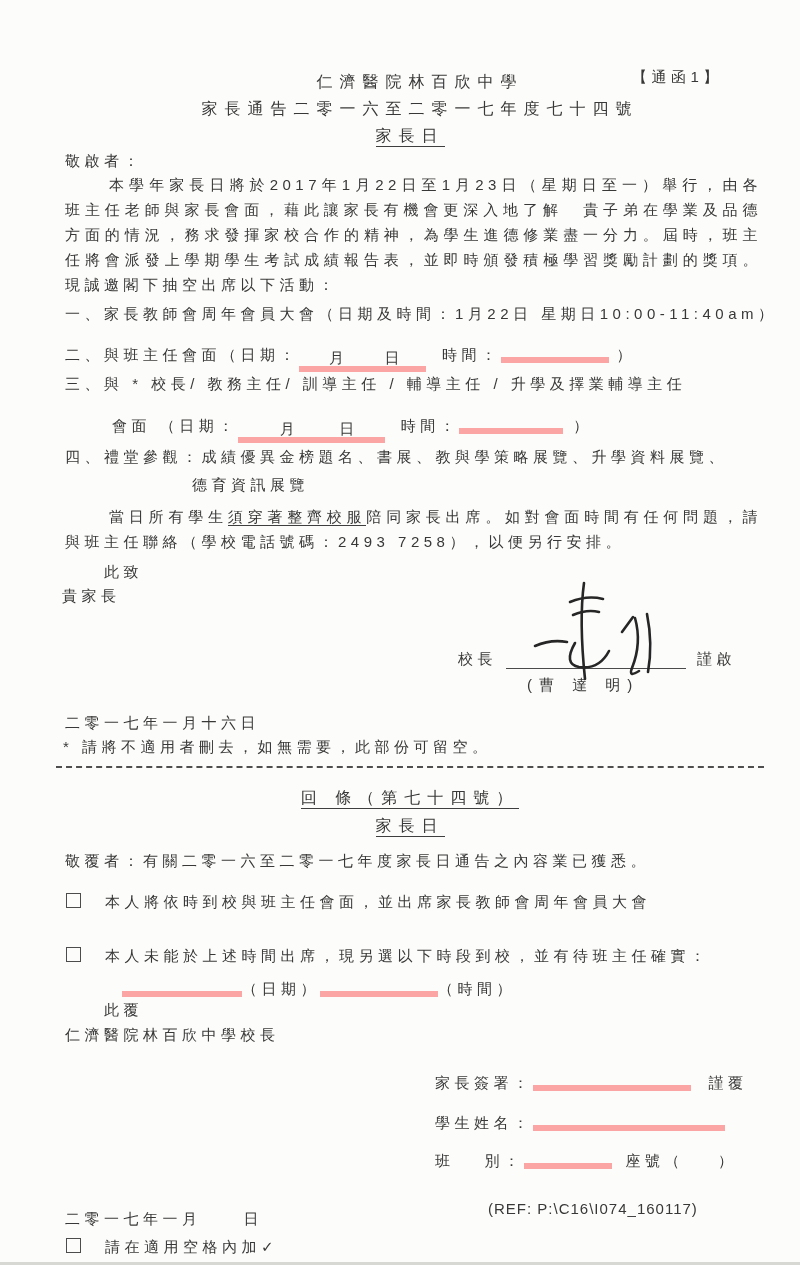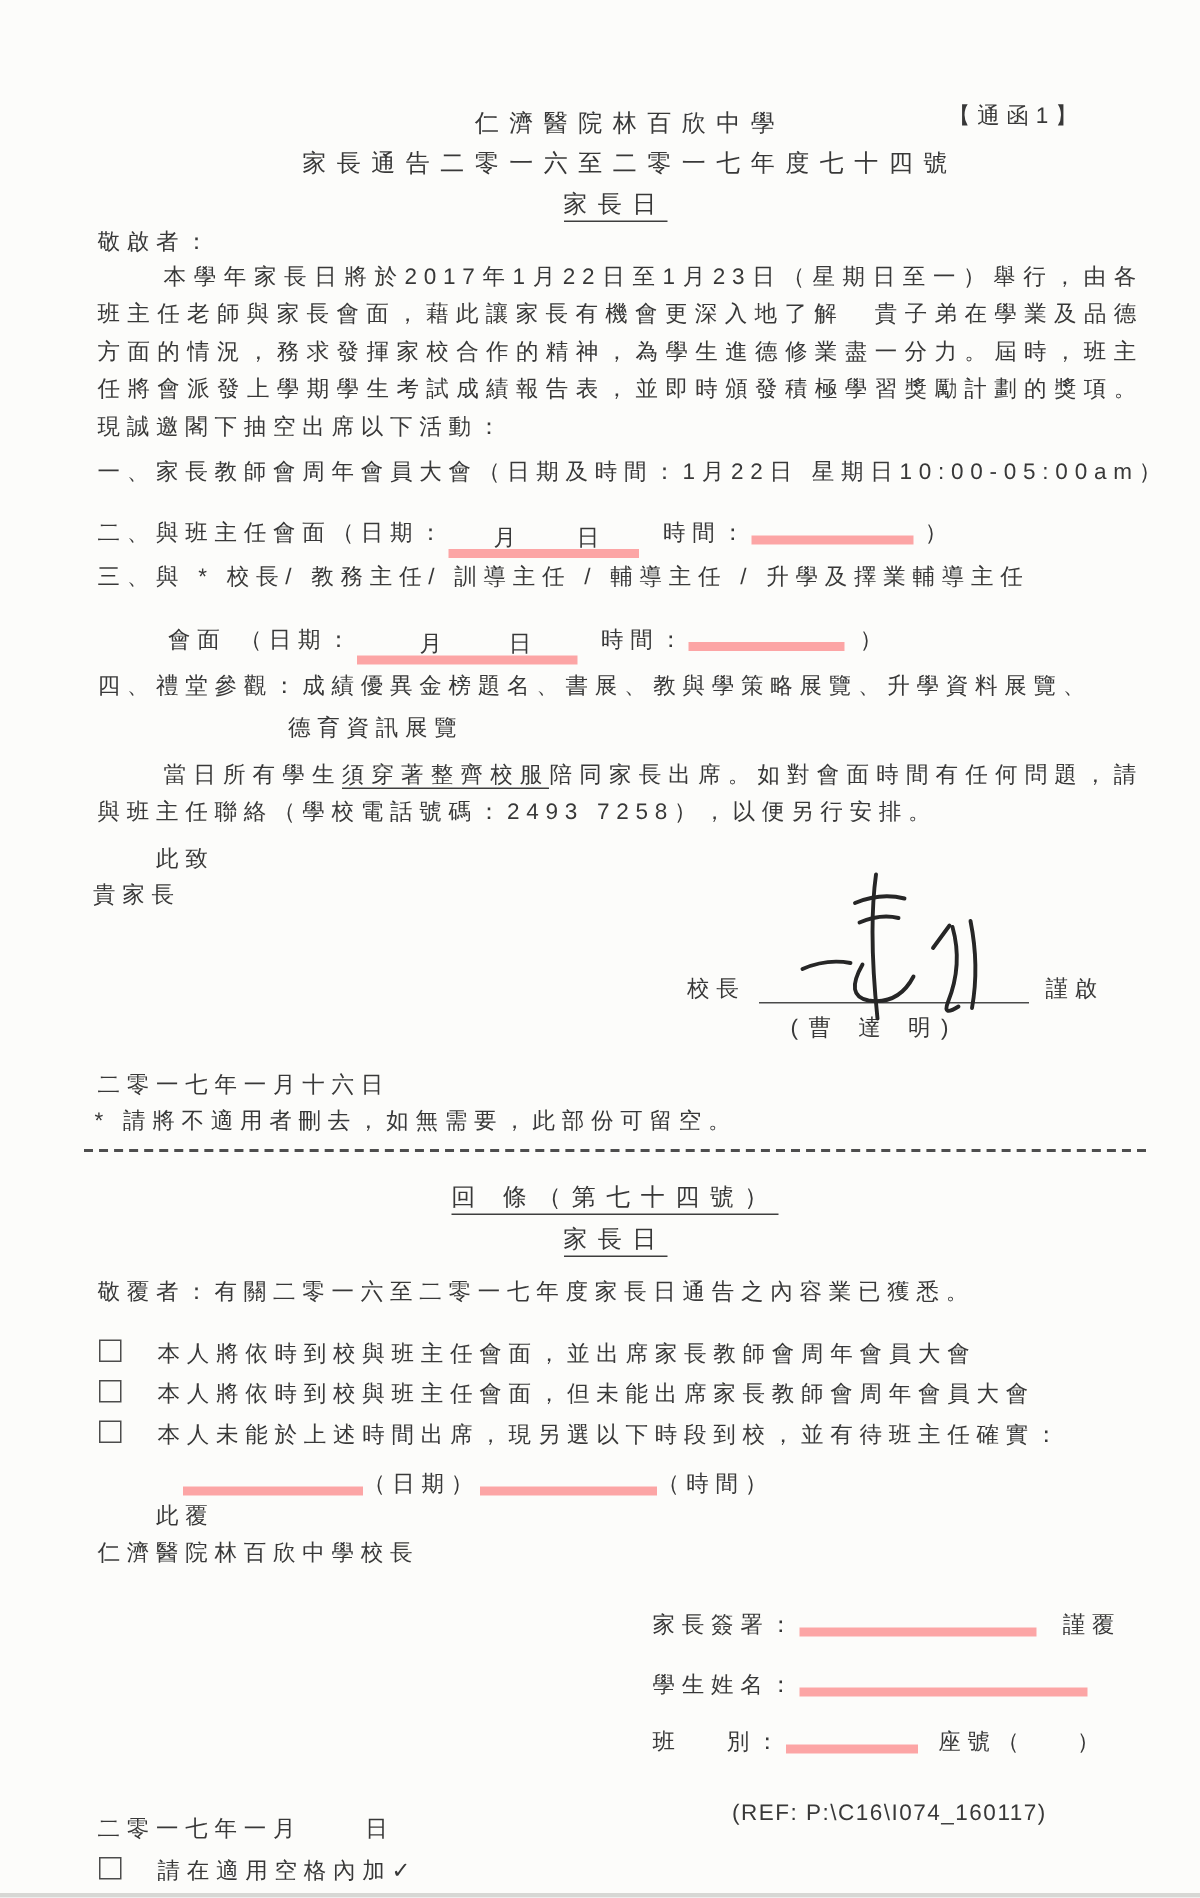--- a/index.html
+++ b/index.html
@@ -53,21 +53,21 @@
   <div class="abs center title" style="top:72px;">仁濟醫院林百欣中學</div>
   <div class="abs center title" style="top:99px;">家長通告二零一六至二零一七年度七十四號</div>
   <div class="abs center" style="top:126px;">
     <span class="u title">家長日</span>
   </div>
 
   <div class="abs" style="top:152px;left:65px;">敬啟者：</div>
 
   <p class="para" style="top:172px;"><span>本學年家長日將於2017年1月22日至1月23日（星期日至一）舉行，由各班主任老師與家長會面，藉此讓家長有機會更深入地了解</span><span class="gap" style="width:20px;"></span><span>貴子弟在學業及品德方面的情況，務求發揮家校合作的精神，為學生進德修業盡一分力。屆時，班主任將會派發上學期學生考試成績報告表，並即時頒發積極學習獎勵計劃的獎項。現誠邀閣下抽空出席以下活動：</span></p>
 
-  <div class="abs" style="top:305px;left:65px;">一、家長教師會周年會員大會（日期及時間：1月22日 星期日10:00-05:00am）</div>
+  <div class="abs" style="top:305px;left:65px;">一、家長教師會周年會員大會（日期及時間：1月22日 星期日10:00-11:40am）</div>
 
   <div class="abs" style="top:340px;left:65px;"><span>二、與班主任會面（日期：</span><span class="blank"><span class="sp" style="width:30px;"></span><span>月</span><span class="sp" style="width:36px;"></span><span>日</span><span class="sp" style="width:22px;"></span></span><span class="gap" style="width:16px;"></span><span>時間：</span><span class="blank" style="width:108px;"></span><span class="gap" style="width:8px;"></span><span>）</span></div>
 
   <div class="abs" style="top:375px;left:65px;">三、與 * 校長/ 教務主任/ 訓導主任 / 輔導主任 / 升學及擇業輔導主任</div>
   <div class="abs" style="top:411px;left:112px;"><span>會面 （日期：</span><span class="blank"><span class="sp" style="width:42px;"></span><span>月</span><span class="sp" style="width:40px;"></span><span>日</span><span class="sp" style="width:26px;"></span></span><span class="gap" style="width:16px;"></span><span>時間：</span><span class="blank" style="width:104px;"></span><span class="gap" style="width:10px;"></span><span>）</span></div>
 
   <div class="abs" style="top:448px;left:65px;">四、禮堂參觀：成績優異金榜題名、書展、教與學策略展覽、升學資料展覽、</div>
   <div class="abs" style="top:476px;left:192px;">德育資訊展覽</div>
 
   <p class="para" style="top:504px;"><span>當日所有學生</span><span class="uin">須穿著整齊校服</span><span>陪同家長出席。如對會面時間有任何問題，請與班主任聯絡（學校電話號碼：2493 7258），以便另行安排。</span></p>
@@ -103,23 +103,20 @@
   </div>
   <div class="abs center" style="top:816px;">
     <span class="u title">家長日</span>
   </div>
 
   <div class="abs" style="top:852px;left:65px;">敬覆者：有關二零一六至二零一七年度家長日通告之內容業已獲悉。</div>
 
   <div class="abs" style="top:893px;left:66px;">
     <span class="box"></span><span class="opt-text">本人將依時到校與班主任會面，並出席家長教師會周年會員大會</span>
   </div>
-  <div class="abs" style="top:920px;left:66px;">
-    <span class="box"></span><span class="opt-text">本人將依時到校與班主任會面，但未能出席家長教師會周年會員大會</span>
-  </div>
   <div class="abs" style="top:947px;left:66px;text-align:right;">
     <span class="box"></span><span class="opt-text">本人未能於上述時間出席，現另選以下時段到校，並有待班主任確實：</span>
   </div>
 
   <div class="abs" style="top:974px;left:122px;"><span class="blank" style="width:120px;"></span><span>（日期）</span><span class="blank" style="width:118px;"></span><span>（時間）</span></div>
 
   <div class="abs" style="top:1001px;left:104px;">此覆</div>
   <div class="abs" style="top:1026px;left:65px;">仁濟醫院林百欣中學校長</div>
 
   <div class="abs" style="top:1068px;left:435px;"><span>家長簽署：</span><span class="blank" style="width:158px;"></span><span class="gap" style="width:18px;"></span><span>謹覆</span></div>

